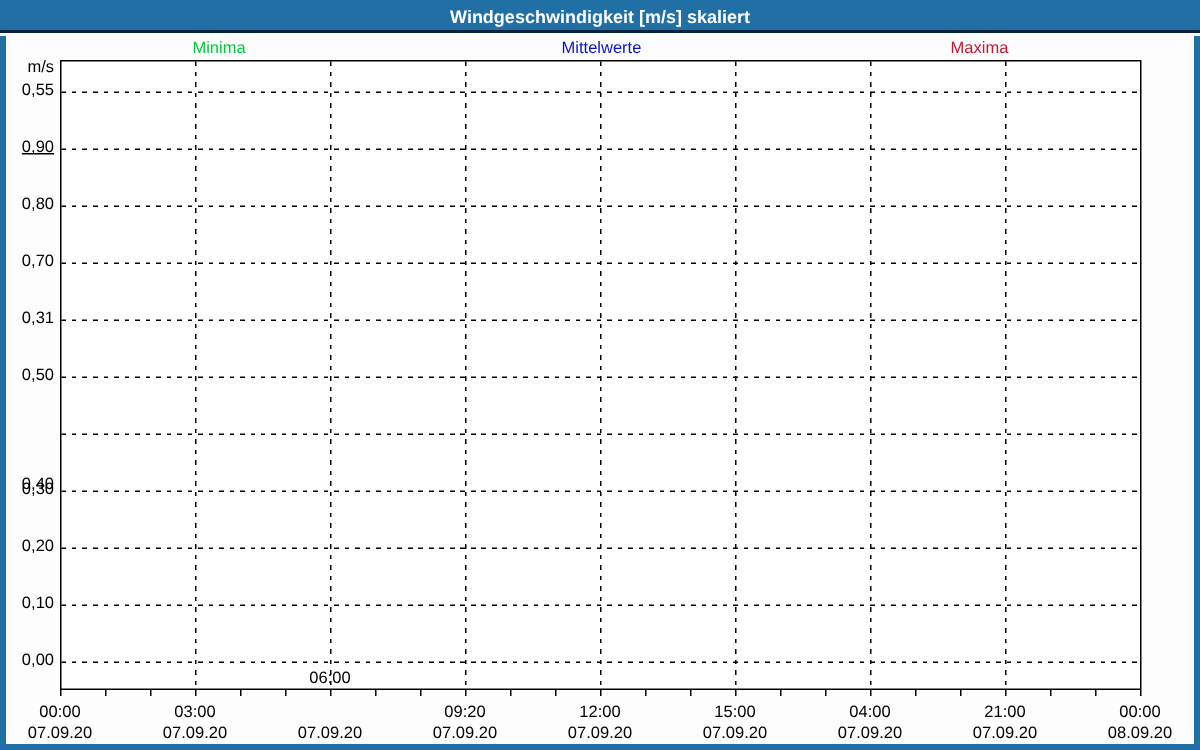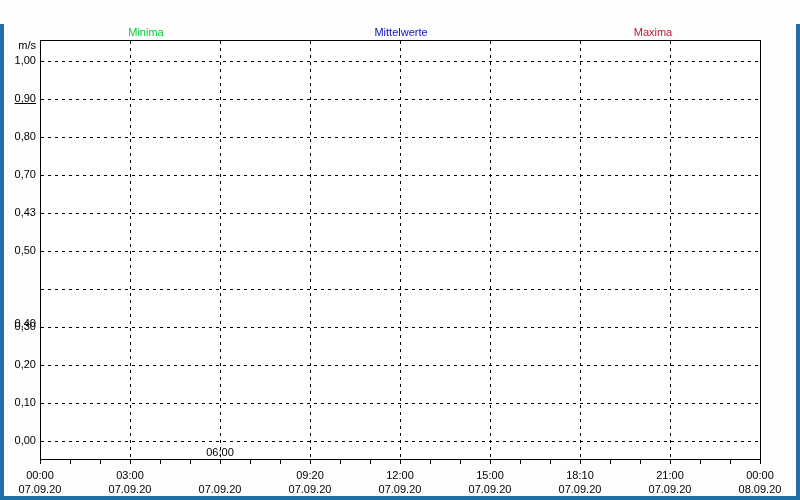--- a/index.html
+++ b/index.html
@@ -44,20 +44,23 @@
   .xlab-time, .xlab-date { width:60px; text-align:center; }
   .legend-item {
     position:absolute; top:26px; width:120px; text-align:center;
     font-size:11px; line-height:13px; white-space:nowrap;
   }
 </style>
 </head>
 <body>
 
 <div class="window">
+  <div class="titlebar" id="titlebar" style="background: rgb(32, 112, 165); border-bottom-color: rgb(6, 34, 62);">
+    <span>Windgeschwindigkeit [m/s] skaliert</span>
+  </div>
   <div class="edge edge-left" id="edgeL" style="background: rgb(32, 112, 165);"></div>
   <div class="edge edge-right" id="edgeR" style="background: rgb(32, 112, 165);"></div>
   <div class="edge edge-bottom" id="edgeB" style="background: rgb(32, 112, 165);"></div>
 
   <div class="content"></div>
 
   <div class="layer" id="legend-layer">
       <div class="legend-item" style="left: 86px; color: rgb(0, 203, 57); text-align: center;">Minima</div>
       <div class="legend-item" style="left: 341px; color: rgb(15, 15, 204);">Mittelwerte</div>
       <div class="legend-item" style="left: 593px; color: rgb(200, 20, 50);">Maxima</div>
@@ -104,44 +107,44 @@
       <div class="xtick" style="left: 550px; top: 460px; height: 4px;"></div>
       <div class="xtick" style="left: 580px; top: 460px; height: 4px;"></div>
       <div class="xtick" style="left: 610px; top: 460px; height: 4px;"></div>
       <div class="xtick" style="left: 640px; top: 460px; height: 4px;"></div>
       <div class="xtick" style="left: 670px; top: 460px; height: 4px;"></div>
       <div class="xtick" style="left: 700px; top: 460px; height: 4px;"></div>
       <div class="xtick" style="left: 730px; top: 460px; height: 4px;"></div>
       <div class="xtick" style="left: 760px; top: 460px; height: 4px;"></div>
     </div>
   <div class="layer" id="axis-layer">
-      <div class="ylab" style="top: 54px;">1,00</div>
+      <div class="ylab" style="top: 54px;">0,55</div>
       <div class="ylab" style="top: 92px; text-decoration: underline;">0,90</div>
       <div class="ylab" style="top: 130px;">0,80</div>
       <div class="ylab" style="top: 168px;">0,70</div>
-      <div class="ylab" style="top: 206px;">0,43</div>
+      <div class="ylab" style="top: 206px;">0,31</div>
       <div class="ylab" style="top: 244px;">0,50</div>
       <div class="ylab" style="top: 282px; margin-top: 35px;">0,40</div>
       <div class="ylab" style="top: 320px;">0,30</div>
       <div class="ylab" style="top: 358px;">0,20</div>
       <div class="ylab" style="top: 396px;">0,10</div>
       <div class="ylab" style="top: 434px;">0,00</div>
       <div class="yunit" style="top: 39px;">m/s</div>
       <div class="xlab-time" style="left: 10px; top: 469px;">00:00</div>
       <div class="xlab-date" style="left: 10px; top: 483px;">07.09.20</div>
       <div class="xlab-time" style="left: 100px; top: 469px;">03:00</div>
       <div class="xlab-date" style="left: 100px; top: 483px;">07.09.20</div>
       <div class="xlab-time" style="left: 190px; top: 446px;">06:00</div>
       <div class="xlab-date" style="left: 190px; top: 483px;">07.09.20</div>
       <div class="xlab-time" style="left: 280px; top: 469px;">09:20</div>
       <div class="xlab-date" style="left: 280px; top: 483px;">07.09.20</div>
       <div class="xlab-time" style="left: 370px; top: 469px;">12:00</div>
       <div class="xlab-date" style="left: 370px; top: 483px;">07.09.20</div>
       <div class="xlab-time" style="left: 460px; top: 469px;">15:00</div>
       <div class="xlab-date" style="left: 460px; top: 483px;">07.09.20</div>
-      <div class="xlab-time" style="left: 550px; top: 469px;">18:10</div>
+      <div class="xlab-time" style="left: 550px; top: 469px;">04:00</div>
       <div class="xlab-date" style="left: 550px; top: 483px;">07.09.20</div>
       <div class="xlab-time" style="left: 640px; top: 469px;">21:00</div>
       <div class="xlab-date" style="left: 640px; top: 483px;">07.09.20</div>
       <div class="xlab-time" style="left: 730px; top: 469px;">00:00</div>
       <div class="xlab-date" style="left: 730px; top: 483px;">08.09.20</div>
     </div>
 </div>
 
 </body></html>

